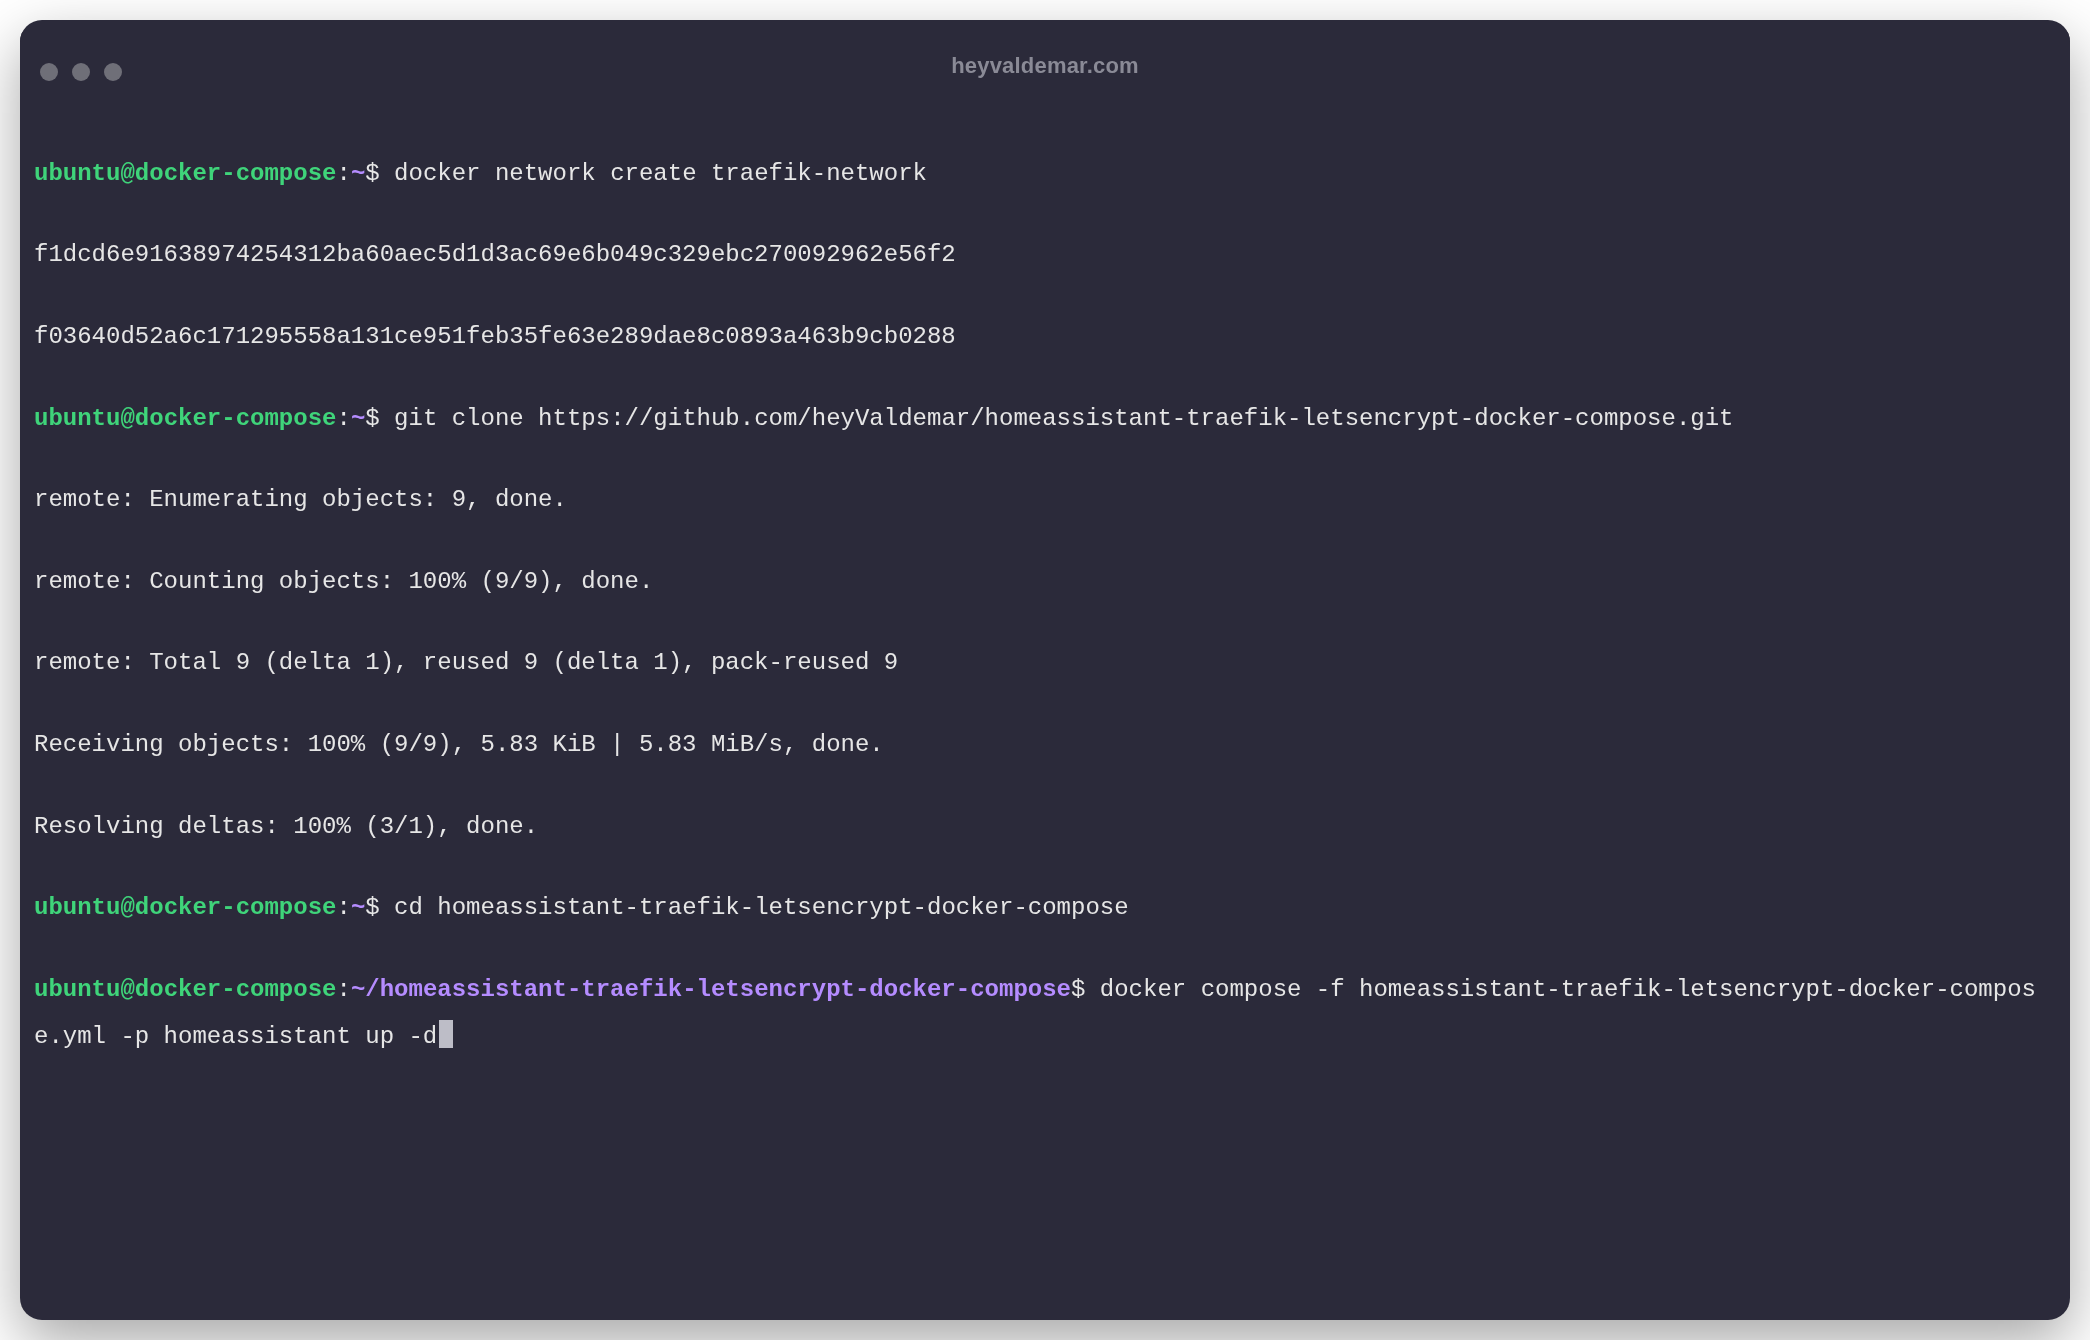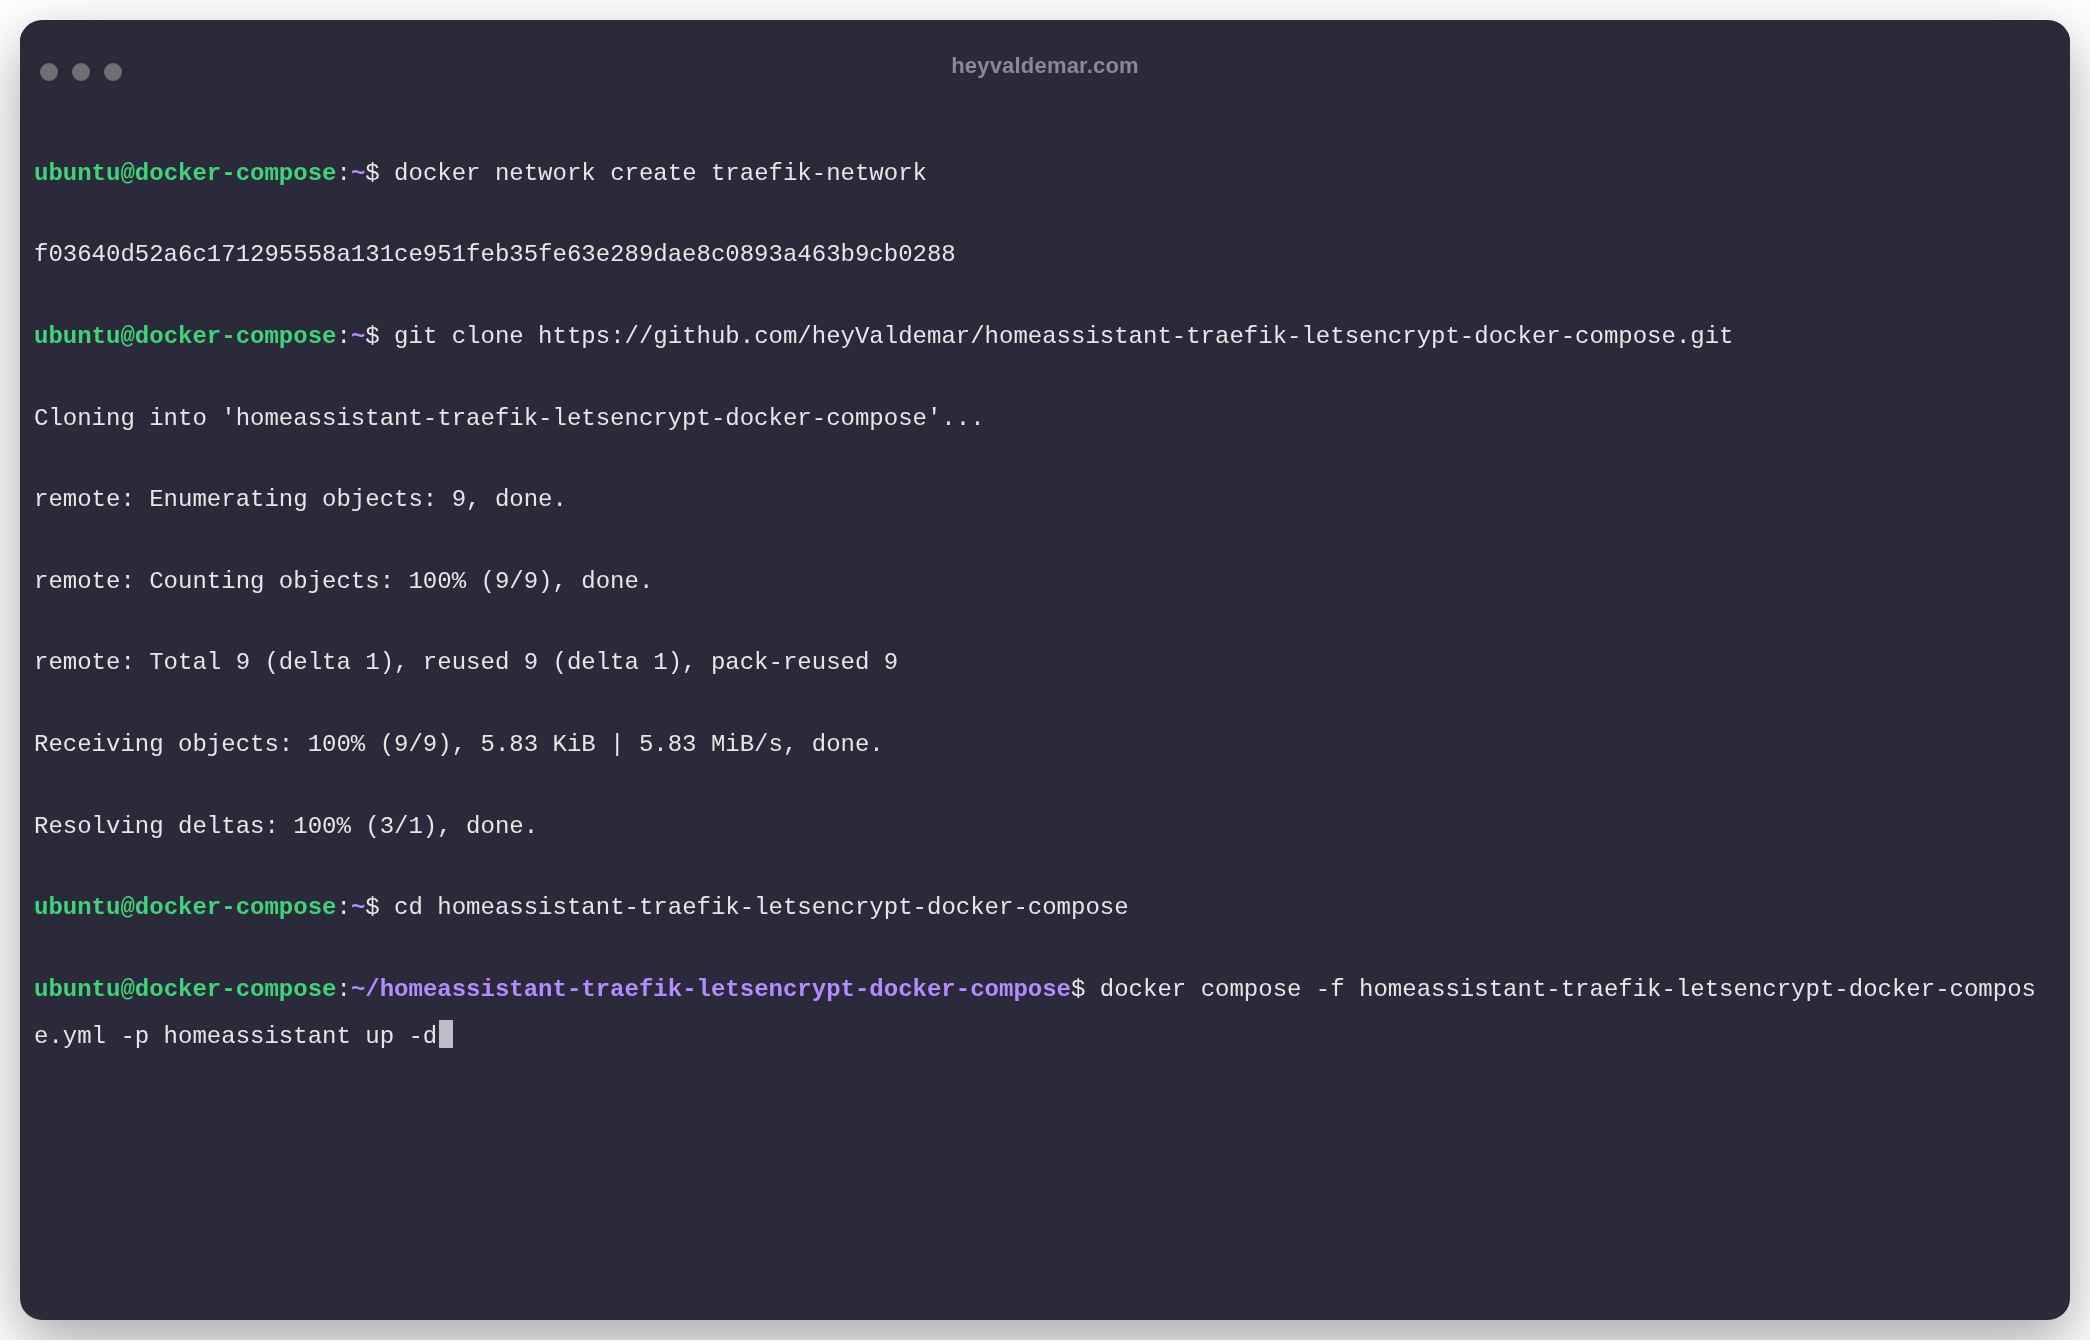--- a/index.html
+++ b/index.html
@@ -91,23 +91,23 @@
     <div class="traffic">
       <div class="dot"></div>
       <div class="dot"></div>
       <div class="dot"></div>
     </div>
     <div class="title">heyvaldemar.com</div>
   </div>
 
   <div class="terminal">
 <span class="line"><span class="g">ubuntu</span><span class="g">@</span><span class="g">docker-compose</span><span class="w">:</span><span class="p">~</span><span class="w">$</span><span class="w"> docker network create traefik-network</span></span>
+<span class="line w">f1dcd6e91638974254312ba60aec5d1d3ac69e6b049c329ebc270092962e56f2</span>
 <span class="line w">f03640d52a6c171295558a131ce951feb35fe63e289dae8c0893a463b9cb0288</span>
 <span class="line"><span class="g">ubuntu</span><span class="g">@</span><span class="g">docker-compose</span><span class="w">:</span><span class="p">~</span><span class="w">$</span><span class="w"> git clone https://github.com/heyValdemar/homeassistant-traefik-letsencrypt-docker-compose.git</span></span>
-<span class="line w">Cloning into 'homeassistant-traefik-letsencrypt-docker-compose'...</span>
 <span class="line w">remote: Enumerating objects: 9, done.</span>
 <span class="line w">remote: Counting objects: 100% (9/9), done.</span>
 <span class="line w">remote: Total 9 (delta 1), reused 9 (delta 1), pack-reused 9</span>
 <span class="line w">Receiving objects: 100% (9/9), 5.83 KiB | 5.83 MiB/s, done.</span>
 <span class="line w">Resolving deltas: 100% (3/1), done.</span>
 <span class="line"><span class="g">ubuntu</span><span class="g">@</span><span class="g">docker-compose</span><span class="w">:</span><span class="p">~</span><span class="w">$</span><span class="w"> cd homeassistant-traefik-letsencrypt-docker-compose</span></span>
 <span class="line"><span class="g">ubuntu</span><span class="g">@</span><span class="g">docker-compose</span><span class="w">:</span><span class="p">~/homeassistant-traefik-letsencrypt-docker-compose</span><span class="w">$</span><span class="w"> docker compose -f homeassistant-traefik-letsencrypt-docker-compose.yml -p homeassistant up -d</span><span class="cursor"></span></span>
   </div>
 </div>
 

